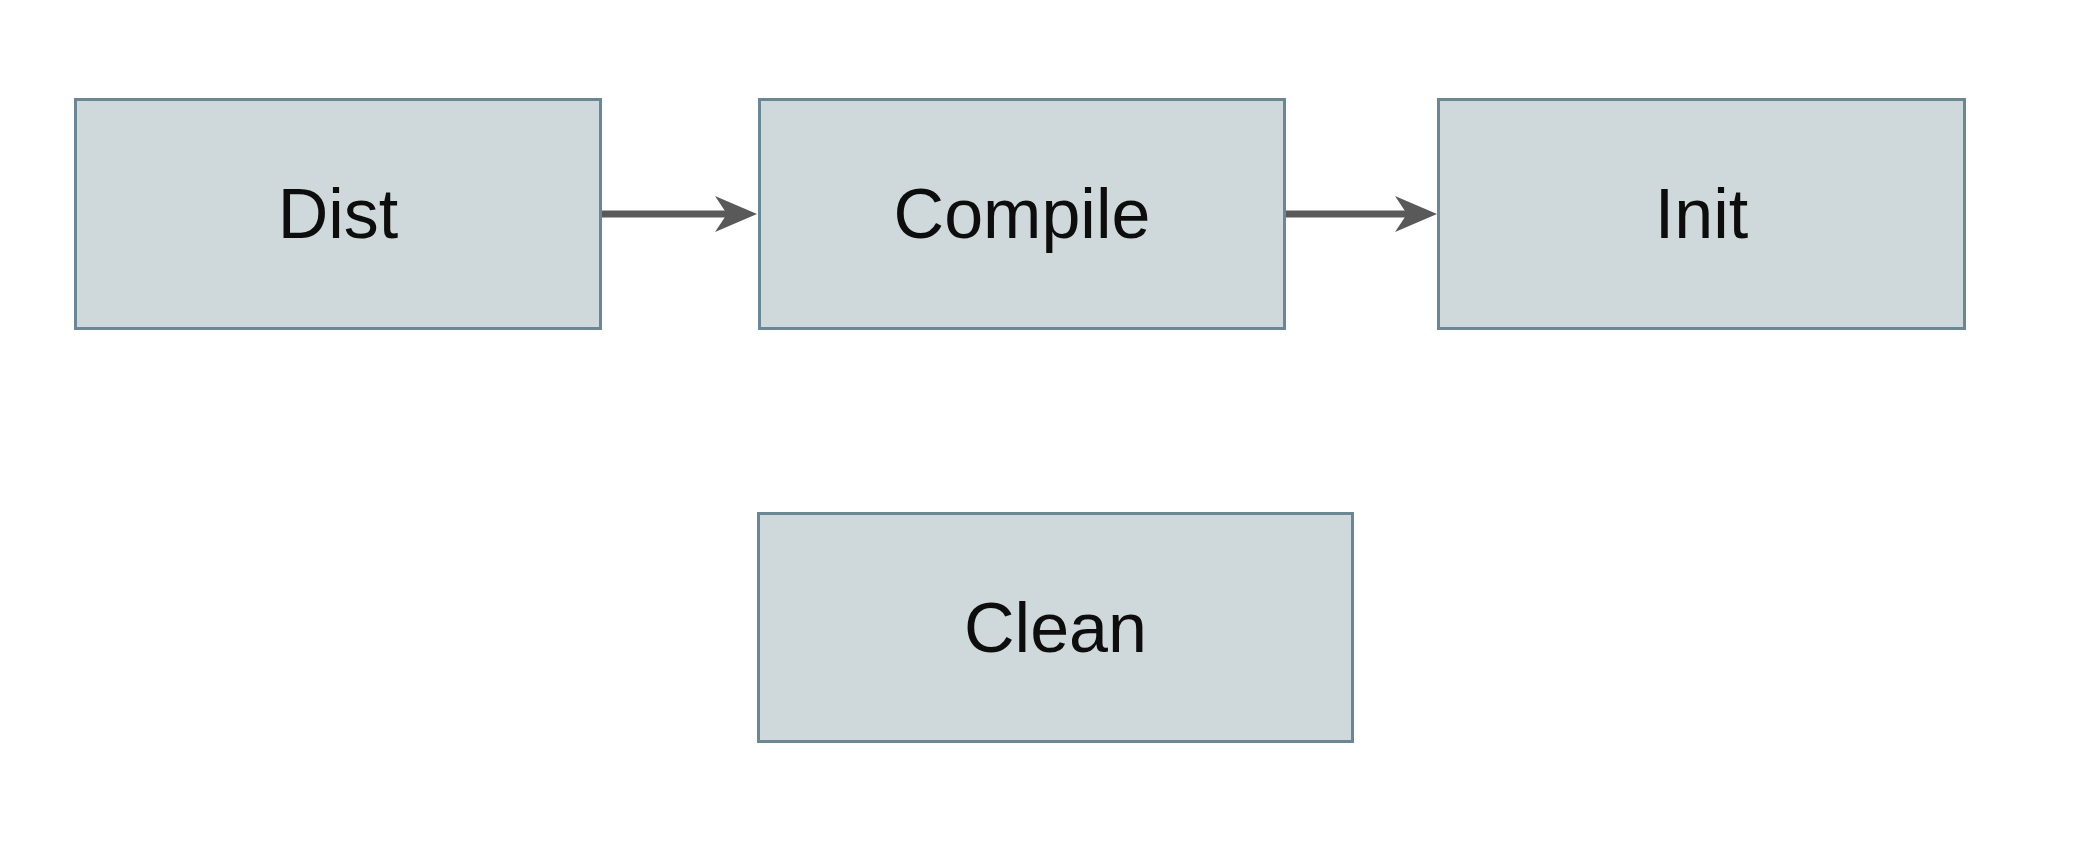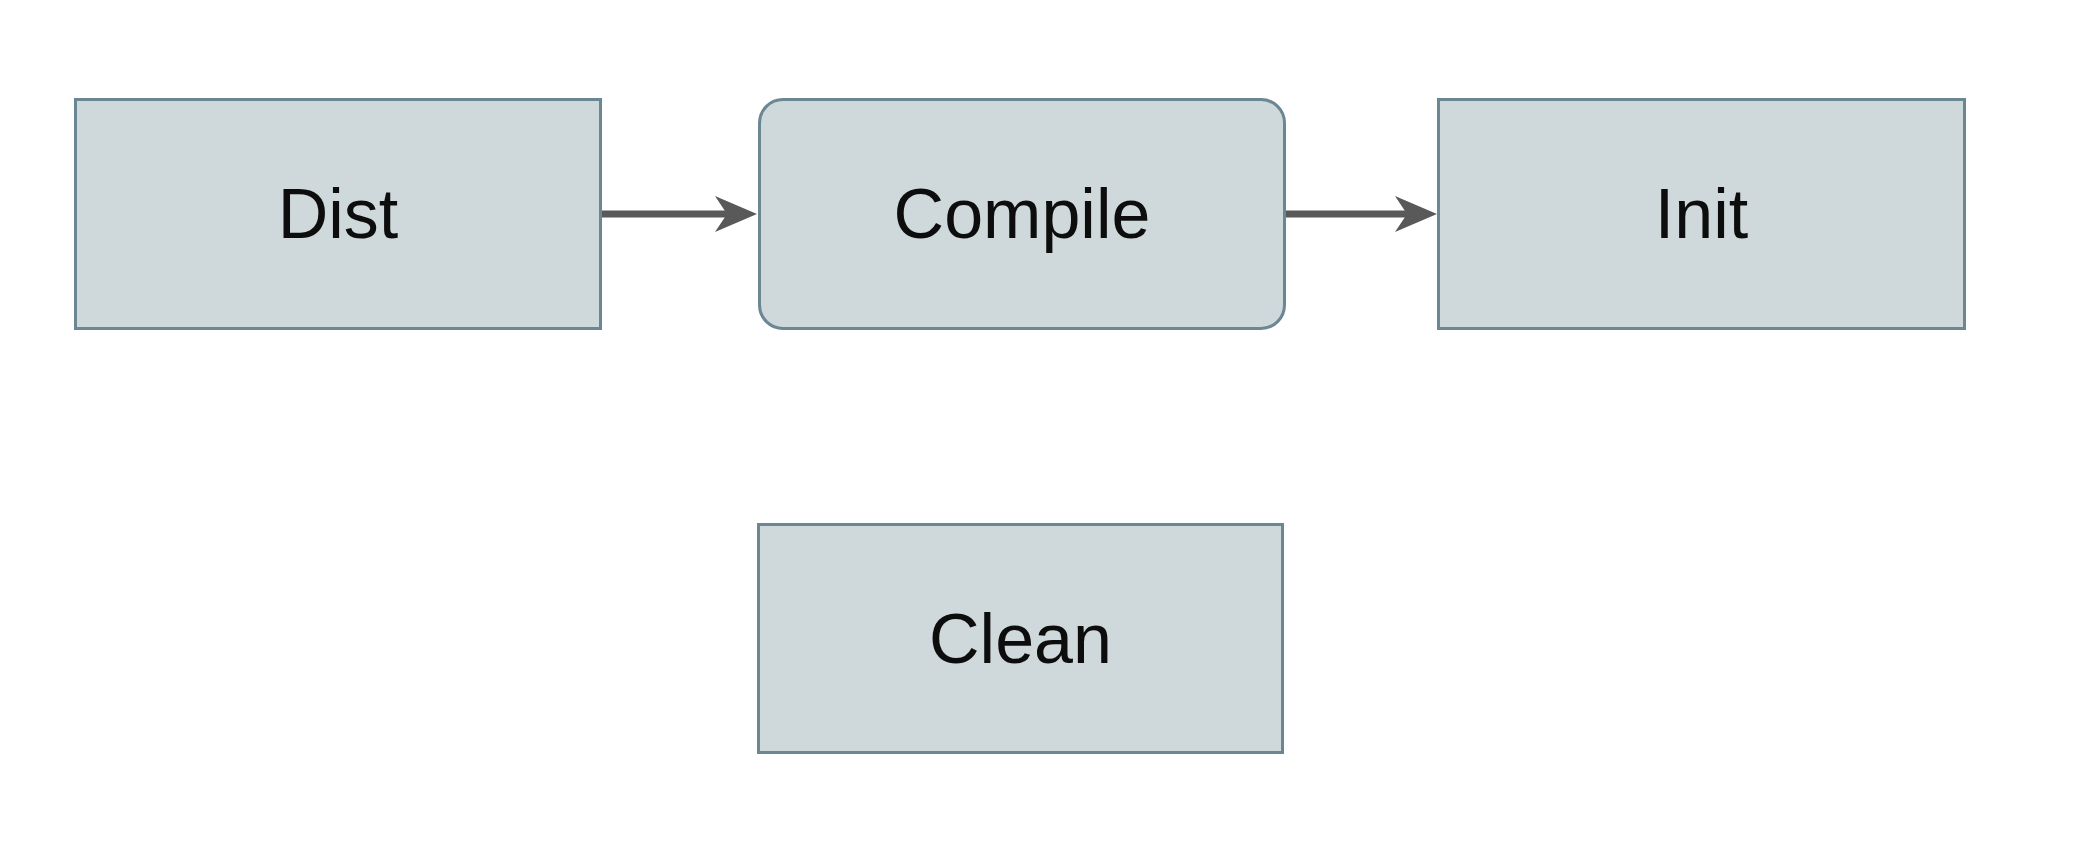--- a/index.html
+++ b/index.html
@@ -40,23 +40,23 @@
     align-items: center;
     justify-content: center;
   }
   .node-label {
     font-size: 70px;
     line-height: 1;
     color: var(--text, #0d0d0d);
     white-space: nowrap;
   }
   .node-dist    { left: 74px;   top: 98px;  width: 528px; height: 232px; }
-  .node-compile { left: 758px;  top: 98px;  width: 528px; height: 232px; border-radius: 25px; }
+  .node-compile { left: 758px;  top: 98px;  width: 528px; height: 232px; }
   .node-init    { left: 1437px; top: 98px;  width: 529px; height: 232px; text-align: right; }
-  .node-clean   { left: 757px;  top: 512px; width: 527px; height: 231px; margin-top: 11px; }
+  .node-clean   { left: 757px;  top: 512px; width: 597px; height: 231px; }
 </style>
 </head>
 <body>
 
 <div class="canvas">
 
   <svg class="edges" width="2078" height="848" viewBox="0 0 2078 848" aria-hidden="true">
     <defs>
       <marker id="arrowhead" markerUnits="userSpaceOnUse" markerWidth="44" markerHeight="36" refX="12" refY="18" orient="auto">
         <path class="edge-head" d="M0,0 L42,18 L0,36 L12,18 Z"></path>

